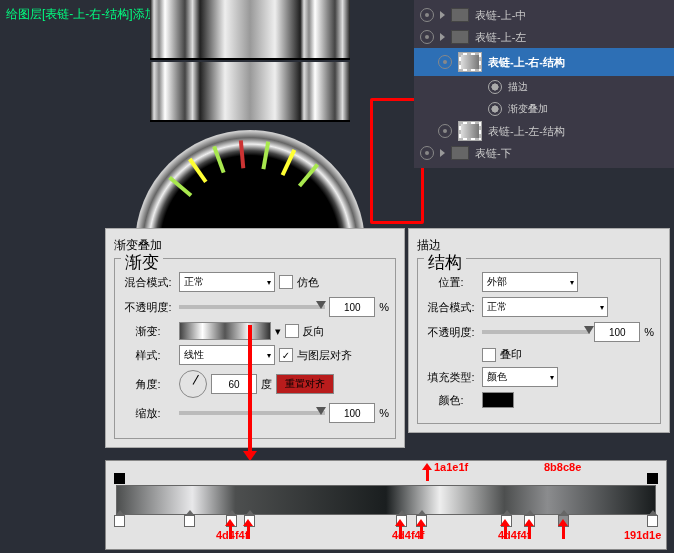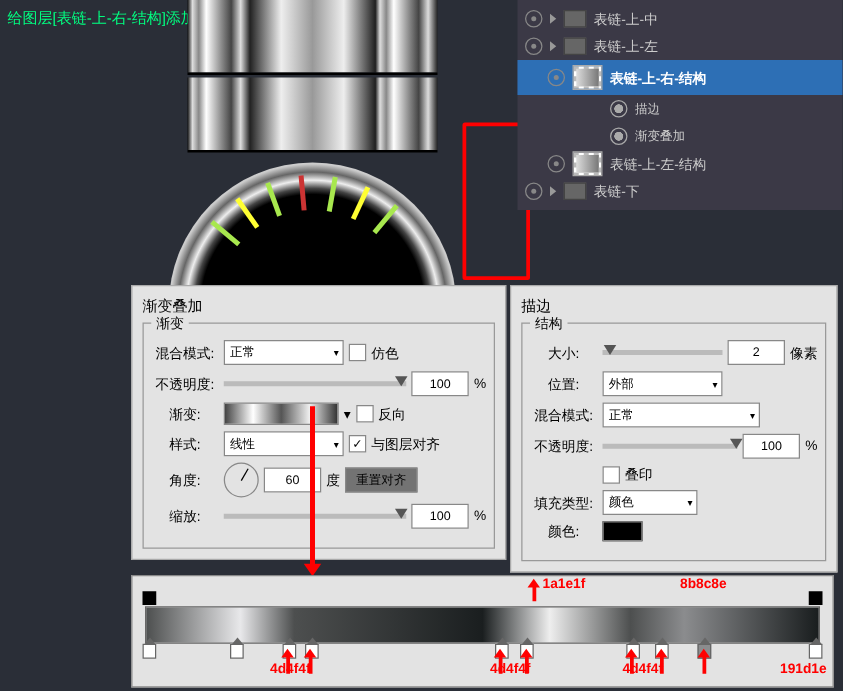--- a/index.html
+++ b/index.html
@@ -22,31 +22,31 @@
 .fx-eye{width:12px;height:12px;border:1px solid #aaa;border-radius:50%;background:radial-gradient(circle,#aaa 40%,transparent 44%);}
 .arrow{width:0;height:0;border-left:5px solid #999;border-top:4px solid transparent;border-bottom:4px solid transparent;}
 .arrow.down{transform:rotate(90deg);}
 .folder{width:16px;height:12px;background:#666;border:1px solid #444;}
 .thumb{width:22px;height:18px;background:repeating-conic-gradient(#fff 0 25%,#bbb 0 50%);background-size:8px 8px;border:1px solid #aaa;position:relative;}
 .thumb::after{content:"";position:absolute;inset:2px;background:linear-gradient(90deg,#ddd,#777);}
 .fx{font-size:10px;}
 .panel{position:absolute;background:#e3e3e3;color:#000;border:1px solid #aaa;padding:8px;box-sizing:border-box;}
 .panel-title{font-size:12px;margin-bottom:4px;}
 .fieldset{border:1px solid #999;padding:8px 6px 10px;position:relative;}
-.fieldset .legend{position:absolute;top:-8px;left:6px;background:#e3e3e3;padding:0 4px;font-size:11px;}
+.fieldset .legend{position:absolute;top:-8px;left:6px;background:#e3e3e3;padding:0 4px;font-size:17px;}
 .row{display:flex;align-items:center;gap:4px;margin:5px 0;font-size:11px;}
 .row label{width:54px;text-align:center;}
 .select{width:90px;height:18px;background:#fff;border:1px solid #888;font-size:10px;padding-left:4px;display:flex;align-items:center;justify-content:space-between;}
 .select .chev{font-size:8px;padding-right:3px;}
 .input-num{width:40px;height:16px;border:1px solid #888;background:#fff;text-align:center;font-size:10px;}
 .checkbox{width:12px;height:12px;border:1px solid #888;background:#fff;display:flex;align-items:center;justify-content:center;font-size:10px;color:#000;}
 .checkbox.checked::after{content:"✓";}
 .slider{flex:1;height:4px;background:#bbb;position:relative;}
 .slider .handle{position:absolute;top:-4px;width:0;height:0;border-left:5px solid transparent;border-right:5px solid transparent;border-top:8px solid #555;}
-.btn{border:1px solid #888;background:#737373;padding:2px 8px;font-size:10px;}
+.btn{border:1px solid #888;background:#b91c1c;padding:2px 8px;font-size:10px;}
 .grad-preview{width:90px;height:16px;border:1px solid #888;background:linear-gradient(90deg,#444,#fff,#555,#eee,#333);}
 .swatch{width:30px;height:14px;background:#000;border:1px solid #888;}
 .red-arrow-down{position:absolute;width:4px;background:#f00;}
 .red-arrow-down::after{content:"";position:absolute;bottom:-8px;left:-5px;border-left:7px solid transparent;border-right:7px solid transparent;border-top:10px solid #f00;}
 .grad-editor{position:absolute;left:105px;top:460px;width:560px;height:88px;border:1px solid #888;background:#e3e3e3;}
 .grad-bar{position:absolute;top:24px;left:10px;right:10px;height:28px;border:1px solid #666;background:linear-gradient(90deg,#4d4f4f 0%,#e8e8ea 14%,#4d4f4f 22%,#1a1e1f 50%,#eee 60%,#4d4f4f 72%,#8b8c8e 80%,#191d1e 100%);}
 .opstop{position:absolute;top:12px;width:11px;height:11px;background:#000;}
 .cstop{position:absolute;top:54px;width:9px;height:10px;background:#fff;border:1px solid #666;}
 .cstop::before{content:"";position:absolute;top:-6px;left:0;border-left:5px solid transparent;border-right:5px solid transparent;border-bottom:6px solid #666;}
 .stop-lbl{position:absolute;top:68px;color:#f00;font-size:11px;font-weight:bold;}
@@ -177,28 +177,20 @@
         <input class="input-num" value="100" style="">
         <span>%</span>
       </div>
   </div>
 </div>
 
 <div class="panel" style="left:408px;top:228px;width:262px;">
   <div class="panel-title">描边</div>
   <div class="fieldset">
     <div class="legend">结构</div>
-    <div class="row">
-        <label>大小:</label>
-        <div class="slider">
-          <div class="handle" style="left:1%"></div>
-        </div>
-        <input class="input-num" value="2" style="">
-        <span>像素</span>
-      </div>
     <div class="row">
         <label>位置:</label>
         <div class="select">
           <span>外部</span>
           <span class="chev">▾</span>
         </div>
       </div>
     <div class="row">
         <label>混合模式:</label>
         <div class="select" style="width:120px">

